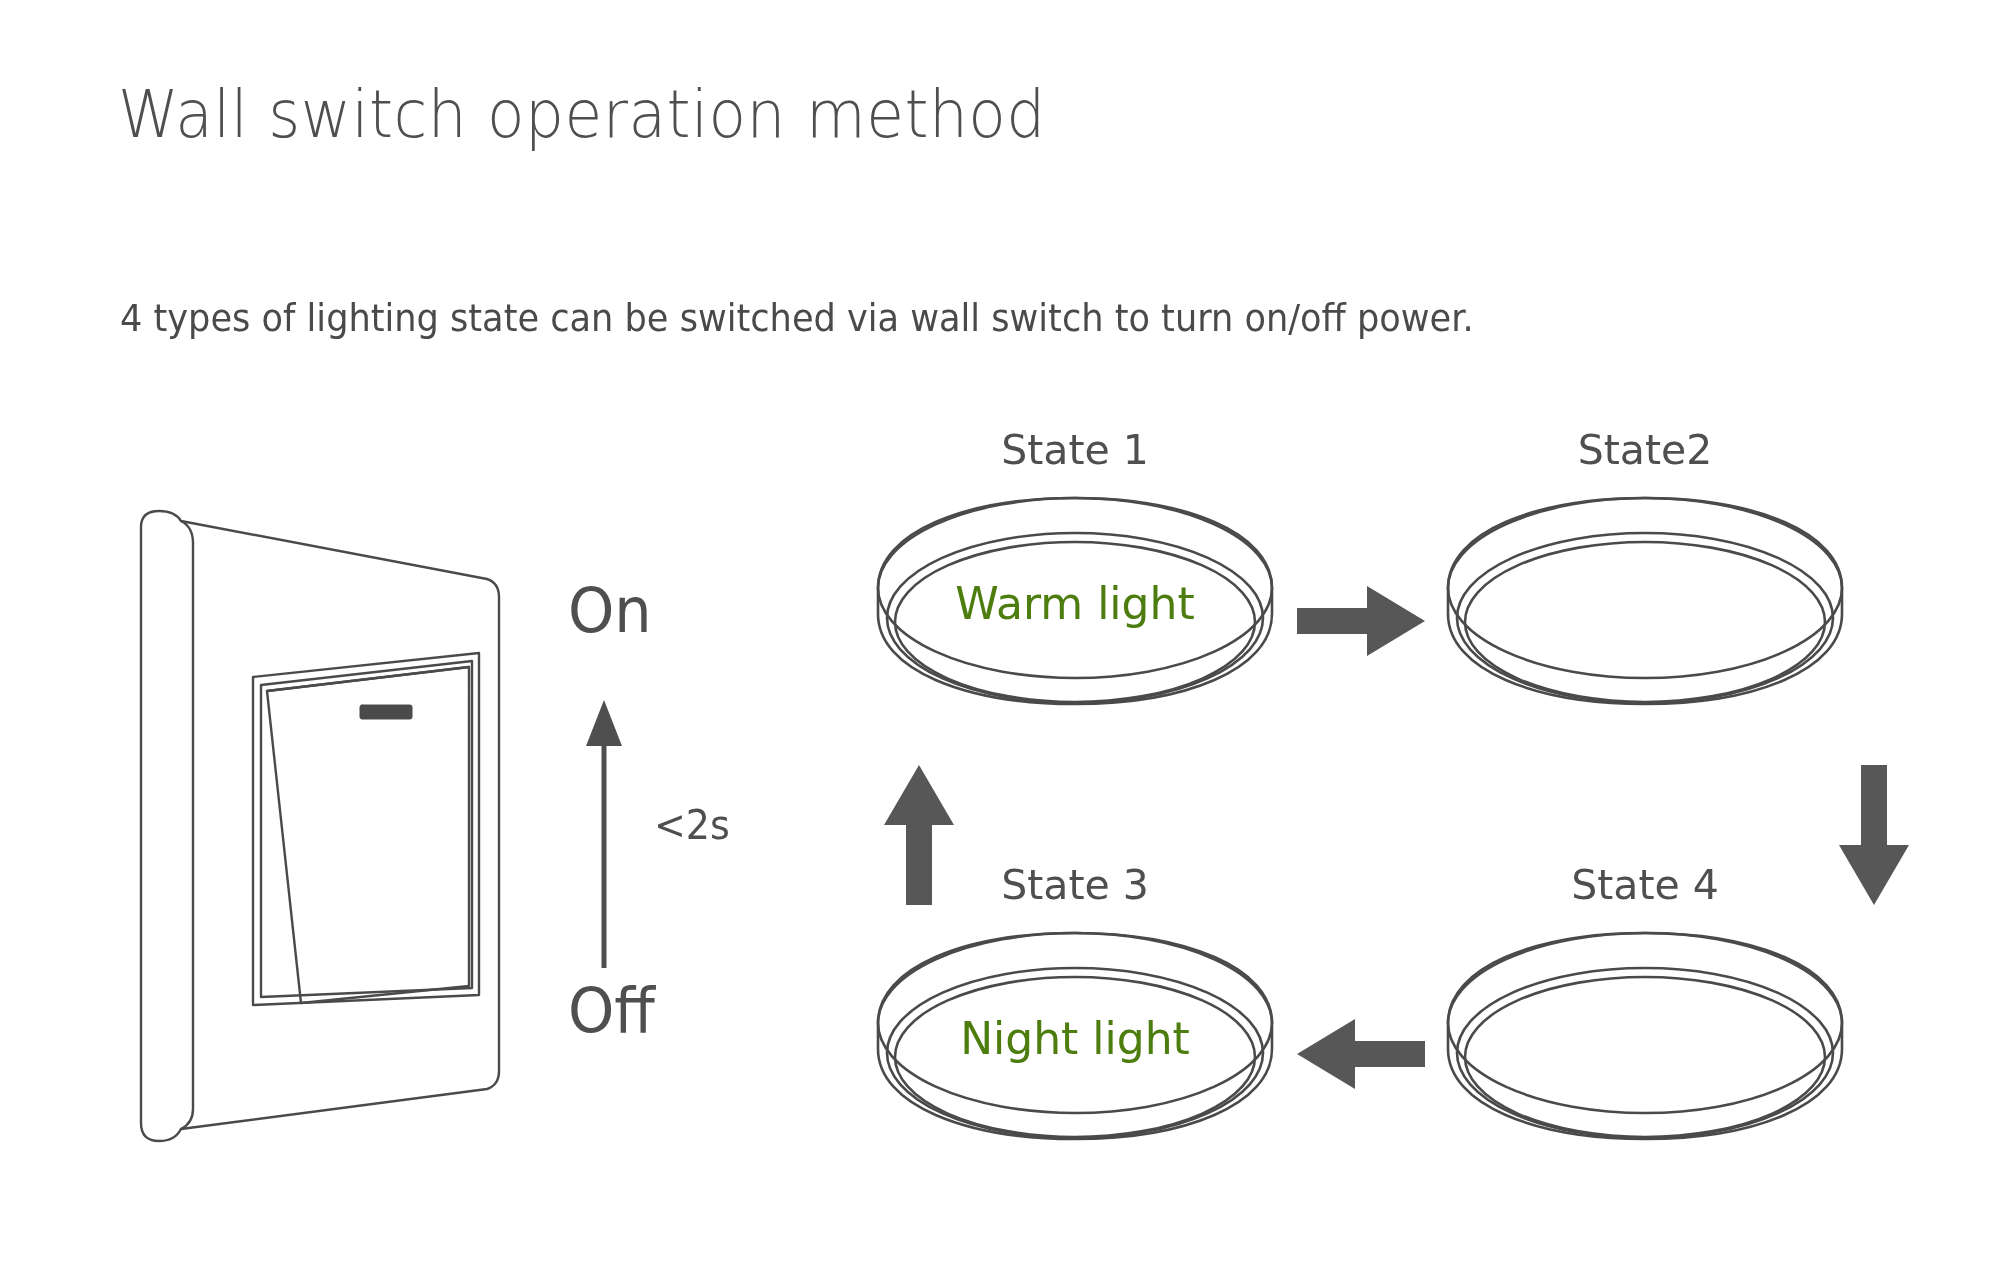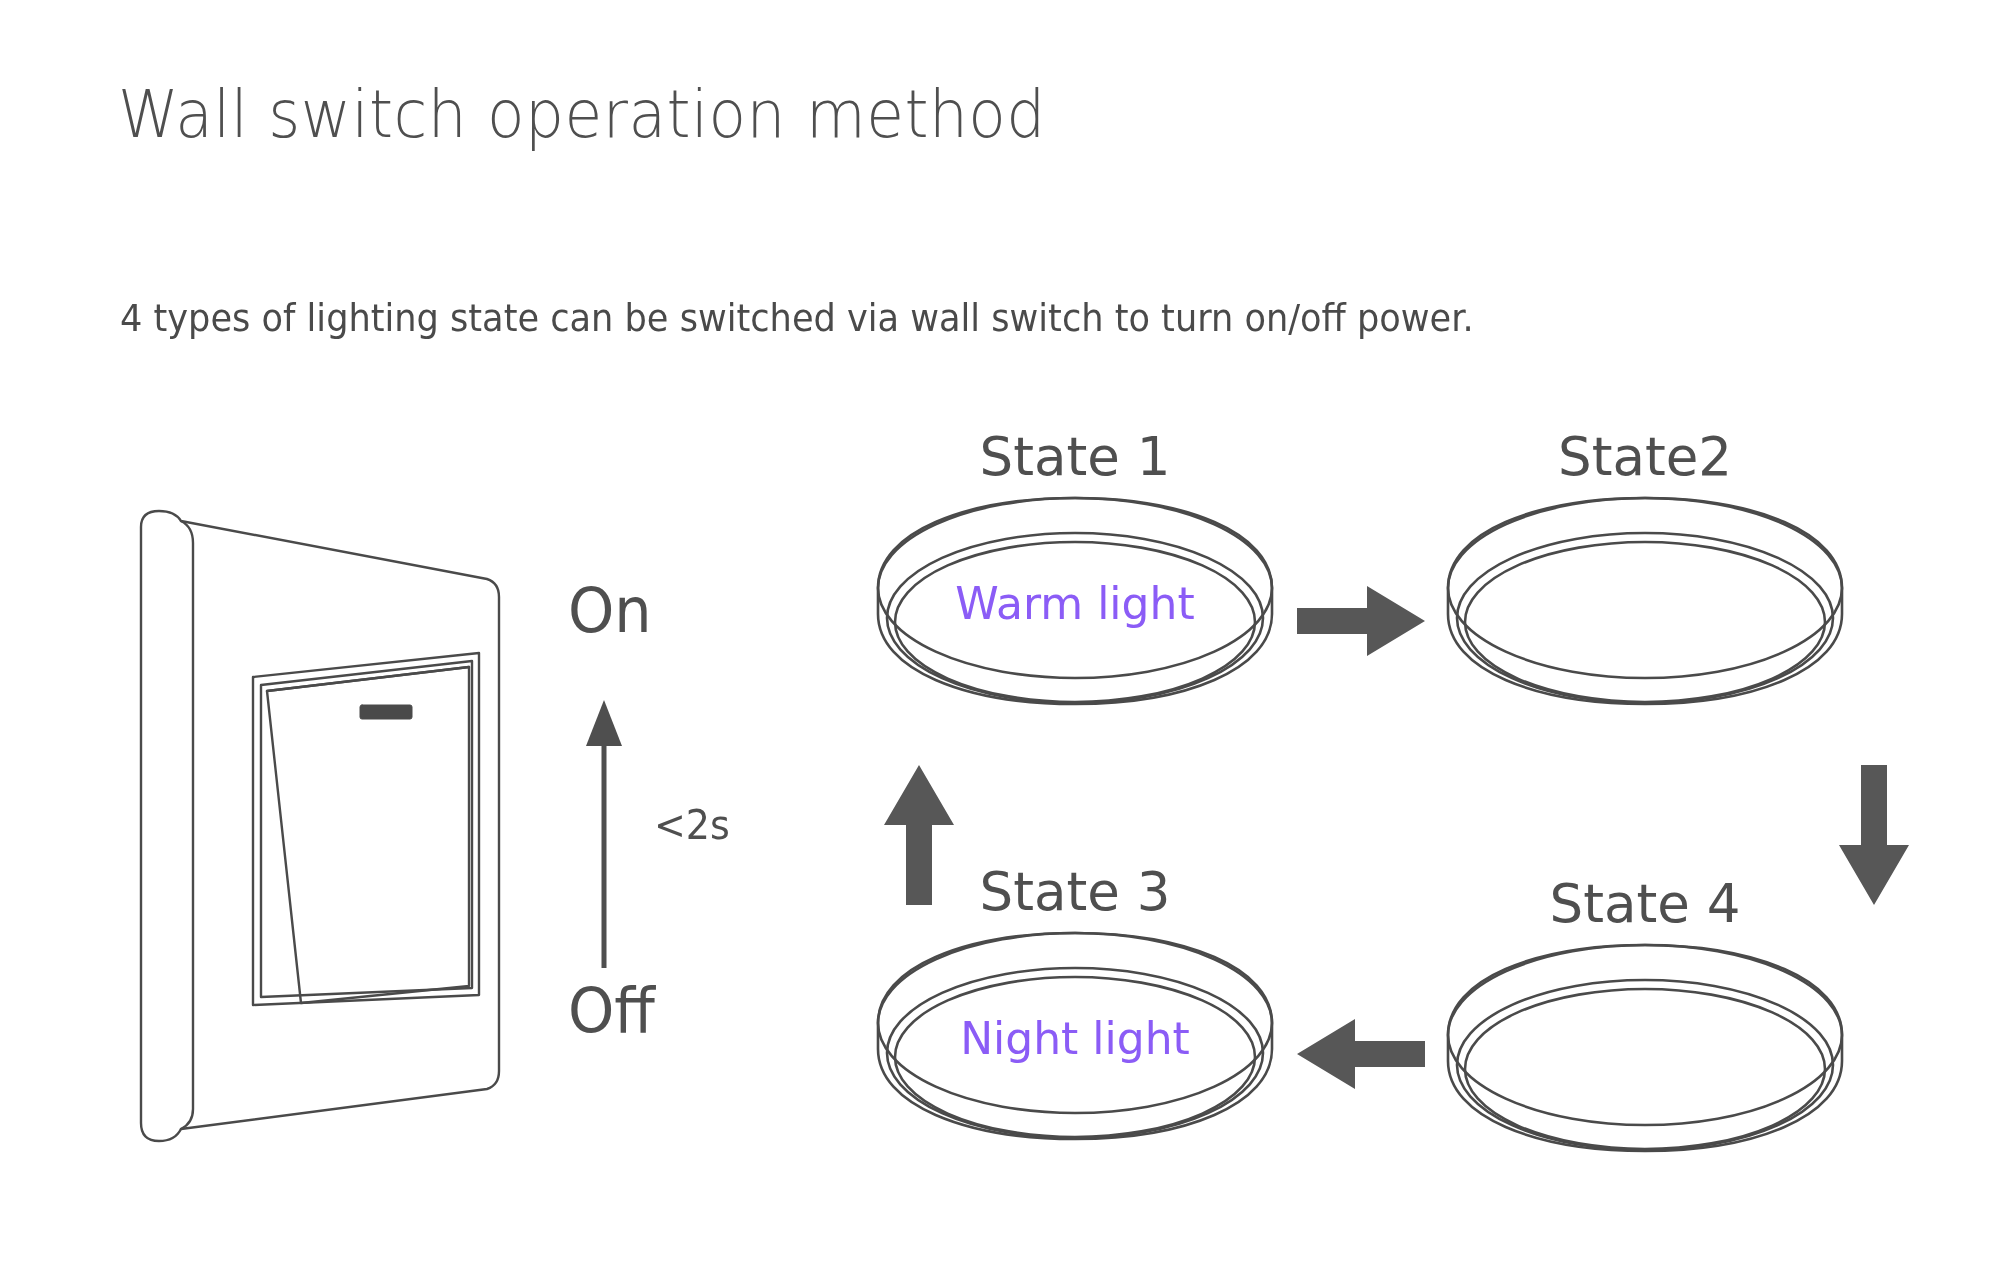--- a/index.html
+++ b/index.html
@@ -119,29 +119,29 @@
     height: 790px;
   }
   .state-cell {
     position: absolute;
     width: 430px;
     height: 340px;
   }
   .cell-s1 { left: 0px;   top: 0px;   }
   .cell-s2 { left: 570px; top: 0px;   }
   .cell-s3 { left: 0px;   top: 435px; }
-  .cell-s4 { left: 570px; top: 435px; margin-top: 12px; }
+  .cell-s4 { left: 570px; top: 435px; }
 
   .state-title {
     position: absolute;
     left: 0;
     top: 0;
     width: 430px;
     text-align: center;
-    font-size: 53px;
+    font-size: 41px;
     font-weight: 400;
     line-height: 1;
     color: #4f4f4f;
   }
   .lamp {
     position: absolute;
     left: 0;
     top: 62px;
     width: 430px;
     height: 260px;
@@ -149,21 +149,21 @@
   .lamp svg { display: block; }
   .lamp-label {
     position: absolute;
     left: 0;
     top: 152px;
     width: 430px;
     text-align: center;
     font-size: 44px;
     font-weight: 400;
     line-height: 1;
-    color: #8b5cf6;
+    color: #4d7c0f;
     white-space: nowrap;
   }
 
   
   .cyc-arrow { position: absolute; }
   .arr-right { left: 437px; top: 152px; width: 128px; height: 78px; }
   .arr-down  { left: 975px; top: 335px; width: 78px;  height: 140px; }
   .arr-left  { left: 437px; top: 585px; width: 128px; height: 78px; }
   .arr-up    { left: 20px;  top: 335px; width: 78px;  height: 140px; }
   .cyc-arrow svg { display: block; }

